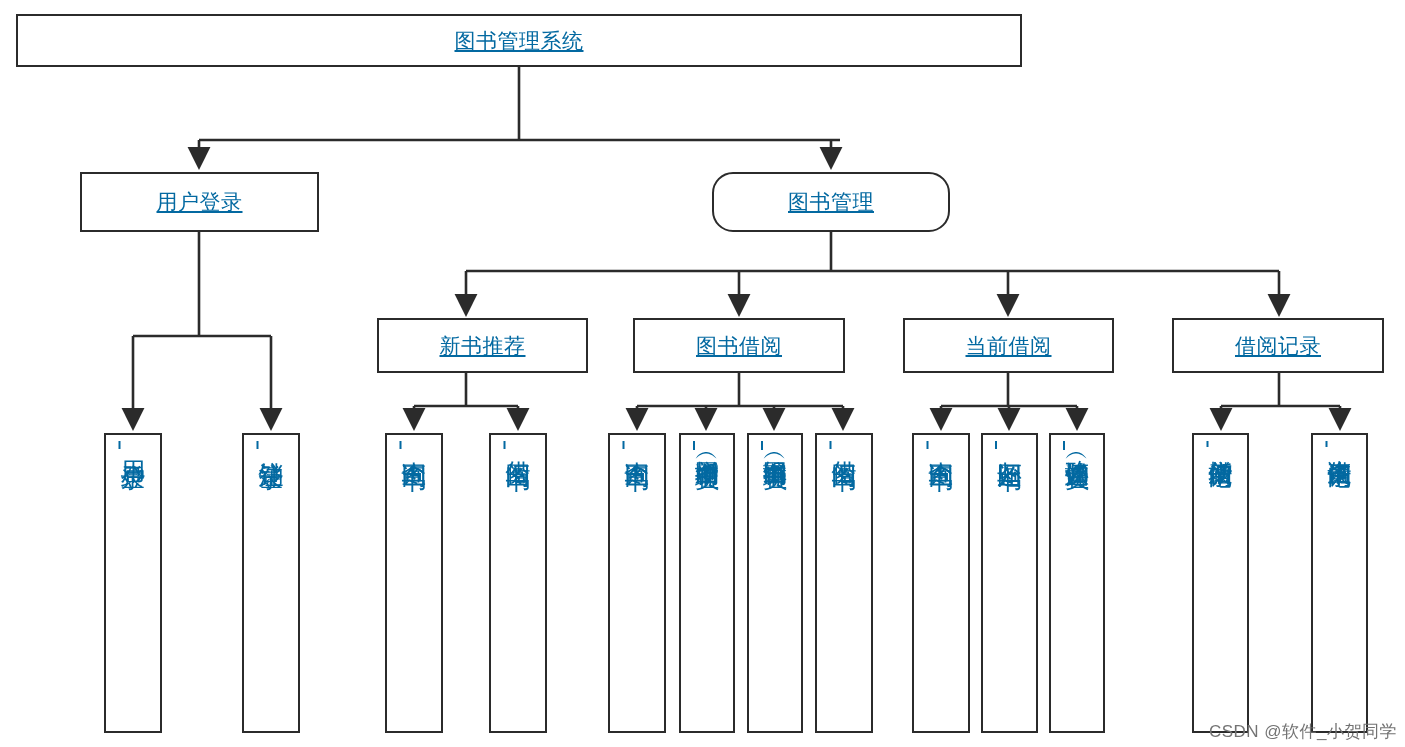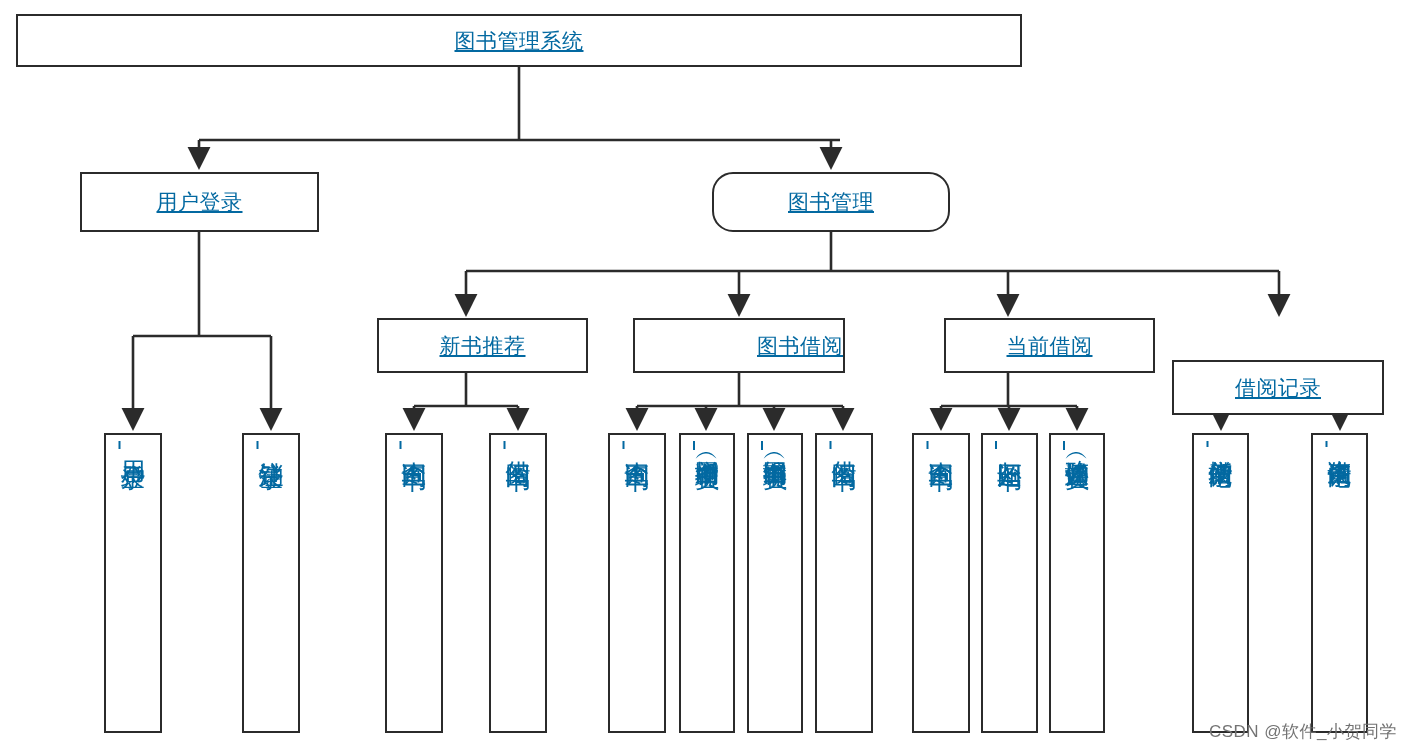--- a/index.html
+++ b/index.html
@@ -135,27 +135,27 @@
   <div class="node horizontal" style="left:80px; top:172px; width:239px; height:60px;">
     <span class="lbl">用户登录</span>
   </div>
   <div class="node horizontal" style="left:712px; top:172px; width:238px; height:60px;border-radius:21px;">
     <span class="lbl">图书管理</span>
   </div>
 
   <div class="node horizontal" style="left:361px; top:318px; width:211px; height:55px;margin-left:16px;">
     <span class="lbl">新书推荐</span>
   </div>
-  <div class="node horizontal" style="left:633px; top:318px; width:212px; height:55px;justify-content:flex-end;">
+  <div class="node horizontal" style="left:633px; top:318px; width:212px; height:55px;">
     <span class="lbl">图书借阅</span>
   </div>
-  <div class="node horizontal" style="left:903px; top:318px; width:211px; height:55px;margin-left:41px;">
+  <div class="node horizontal" style="left:903px; top:318px; width:211px; height:55px;">
     <span class="lbl">当前借阅</span>
   </div>
-  <div class="node horizontal" style="left:1172px; top:318px; width:212px; height:55px;margin-top:42px;">
+  <div class="node horizontal" style="left:1172px; top:318px; width:212px; height:55px;">
     <span class="lbl">借阅记录</span>
   </div>
 
   <div class="node leaf" style="left:104px; top:433px; width:58px; height:300px;">
     <span class="lbl">用户登录</span>
   </div>
   <div class="node leaf" style="left:242px; top:433px; width:58px; height:300px;">
     <span class="lbl">注销登录</span>
   </div>
 

